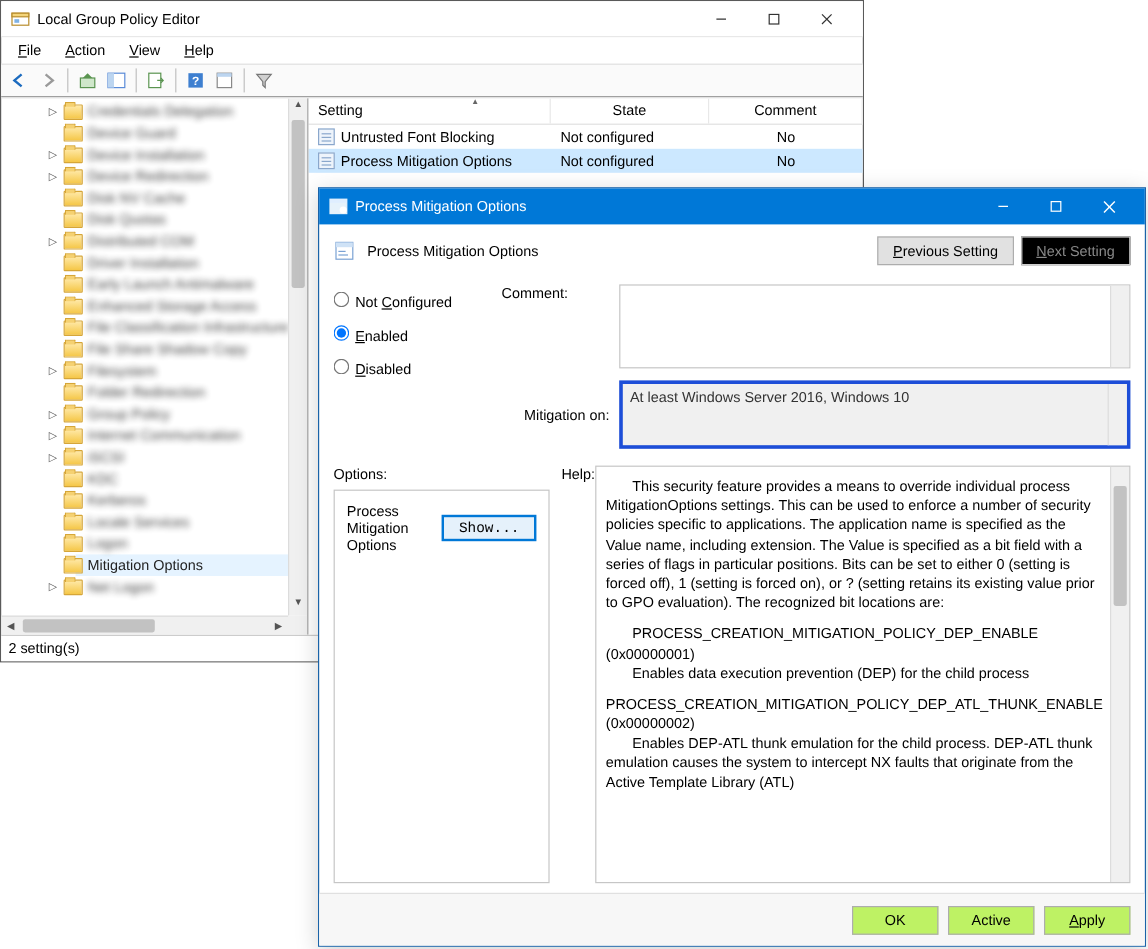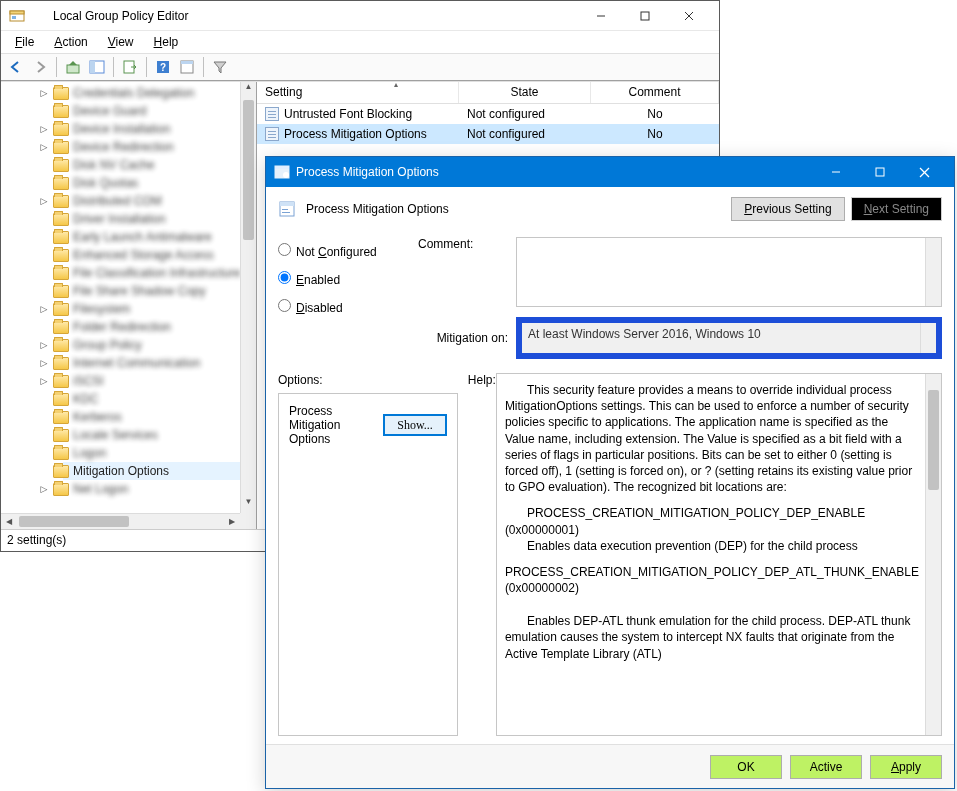--- a/index.html
+++ b/index.html
@@ -2,21 +2,21 @@
 <html><head>
 <meta charset="utf-8">
 <style>
 * { box-sizing: border-box; margin: 0; padding: 0; }
 body { font-family: "Segoe UI", Tahoma, sans-serif; font-size: 12px; background: #fff; color: #000; width: 957px; height: 791px; position: relative; overflow: hidden; }
 
 
 .editor-window { position: absolute; left: 0; top: 0; width: 720px; height: 552px; border: 1px solid #5a5a5a; background: #fff; }
 .titlebar { height: 30px; display: flex; align-items: center; padding: 0 8px; background: #fff; border-bottom: 1px solid #e8e8e8; }
 .titlebar .app-icon { width: 16px; height: 16px; margin-right: 6px; }
-.titlebar .title { flex: 1; color: #000; margin-left: 22px; }
+.titlebar .title { flex: 1; color: #000; }
 .titlebar .win-btns { display: flex; }
 .titlebar .win-btn { width: 44px; height: 28px; display: flex; align-items: center; justify-content: center; color: #333; font-size: 11px; }
 .menubar { height: 22px; display: flex; align-items: center; padding: 0 4px; }
 .menubar .menu-item { padding: 2px 10px; }
 .toolbar { height: 28px; display: flex; align-items: center; padding: 0 4px; border-top: 1px solid #e0e0e0; border-bottom: 1px solid #a0a0a0; background: #fafafa; gap: 2px; }
 .toolbar .tbtn { width: 22px; height: 22px; display: flex; align-items: center; justify-content: center; border: 1px solid transparent; }
 .toolbar .sep { width: 1px; height: 20px; background: #c0c0c0; margin: 0 3px; }
 
 .inner { display: flex; height: calc(100% - 30px - 22px - 28px - 22px); border-top: 1px solid #e0e0e0; }
 .tree-pane { width: 256px; border-right: 1px solid #a0a0a0; position: relative; overflow: hidden; display: flex; flex-direction: column; }
@@ -77,30 +77,30 @@
 .navbtn { height: 24px; padding: 0 12px; background: #e1e1e1; border: 1px solid #adadad; font-family: inherit; font-size: 12px; margin-left: 6px; }
 .navbtn:disabled { color: #888; background: #000000; border-color: #cfcfcf; }
 
 .dlg-config-row { display: flex; gap: 10px; margin-top: 6px; }
 .radio-col { width: 130px; padding-top: 6px; }
 .radio-col label { display: block; margin-bottom: 12px; }
 .radio-col input { margin-right: 5px; }
 .fields-col { flex: 1; display: grid; grid-template-columns: 90px 1fr; gap: 10px 8px; align-items: start; }
 .comment-box { height: 70px; border: 1px solid #c6c6c6; background: #fff; position: relative; }
 .comment-box .vsb { position: absolute; right: 0; top: 0; bottom: 0; width: 16px; background: #f0f0f0; border-left: 1px solid #dcdcdc; }
-.supported-box { height: 42px; border: 6px solid #1d4ed8; background: #f0f0f0; padding: 4px 6px; position: relative; color: #333; }
+.supported-box { height: 57px; border: 3px solid #1d4ed8; background: #f0f0f0; padding: 4px 6px; position: relative; color: #333; }
 .supported-box .vsb { position: absolute; right: 0; top: 0; bottom: 0; width: 16px; background: #f0f0f0; border-left: 1px solid #dcdcdc; }
 
 .dlg-split-row { display: flex; gap: 0; margin-top: 14px; flex: 1; min-height: 0; }
 .opts-label, .help-label { margin-bottom: 6px; }
 .opts-col { width: 305px; display: flex; flex-direction: column; }
 .help-col { flex: 1; display: flex; flex-direction: row; margin-left: 10px; }
 .opts-box { flex: 1; border: 1px solid #c6c6c6; padding: 10px; }
 .opts-box .row1 { display: flex; align-items: center; gap: 10px; }
-.showbtn { height: 22px; padding: 0 12px; border: 2px solid #0078d7; background: #e5f1fb; font-family: Liberation Serif, serif; font-size: 12px; }
+.showbtn { height: 22px; padding: 0 12px; border: 2px solid #0078d7; background: #e5f1fb; font-family: Liberation Mono, monospace; font-size: 12px; }
 .help-box { flex: 1; border: 1px solid #c6c6c6; position: relative; overflow: hidden; }
 .help-text { padding: 8px 22px 8px 8px; line-height: 1.35; overflow: hidden; height: 100%; }
 .help-text p { margin-bottom: 10px; }
 .help-text .indent { text-indent: 22px; }
 .help-box .vsb { position: absolute; right: 0; top: 0; bottom: 0; width: 16px; background: #f0f0f0; border-left: 1px solid #dcdcdc; }
 .help-box .vsb .thumb { position: absolute; left: 2px; right: 2px; top: 16px; height: 100px; background: #c2c2c2; border-radius: 2px; }
 
 .dlg-footer { height: 44px; border-top: 1px solid #e0e0e0; display: flex; align-items: center; justify-content: flex-end; padding: 0 12px; gap: 8px; background: #f7f7f7; }
 .dlg-footer .fbtn { width: 72px; height: 24px; background: #bef264; border: 1px solid #adadad; font-family: inherit; font-size: 12px; }
 
@@ -430,21 +430,21 @@
           </div>
         </div>
       </div>
       <div class="help-col">
         <div class="help-label">Help:</div>
         <div class="help-box">
           <div class="help-text" id="help-text">
               <p class="indent">This security feature provides a means to override individual process MitigationOptions settings. This can be used to enforce a number of security policies specific to applications. The application name is specified as the Value name, including extension. The Value is specified as a bit field with a series of flags in particular positions. Bits can be set to either 0 (setting is forced off), 1 (setting is forced on), or ? (setting retains its existing value prior to GPO evaluation). The recognized bit locations are:</p>
               <p class="indent" style="text-indent: 22px; margin-bottom: 0px;">PROCESS_CREATION_MITIGATION_POLICY_DEP_ENABLE (0x00000001)</p>
               <p class="indent" style="text-indent: 22px;">Enables data execution prevention (DEP) for the child process</p>
-              <p style="margin-bottom: 17px;">PROCESS_CREATION_MITIGATION_POLICY_DEP_ATL_THUNK_ENABLE (0x00000002)</p>
+              <p style="margin-bottom: 0px;">PROCESS_CREATION_MITIGATION_POLICY_DEP_ATL_THUNK_ENABLE (0x00000002)</p>
               <p class="indent" style="text-indent: 22px;">Enables DEP-ATL thunk emulation for the child process. DEP-ATL thunk emulation causes the system to intercept NX faults that originate from the Active Template Library (ATL)</p>
             </div>
           <div class="vsb">
               <div class="thumb"></div>
             </div>
         </div>
       </div>
     </div>
   </div>
   <div class="dlg-footer">

